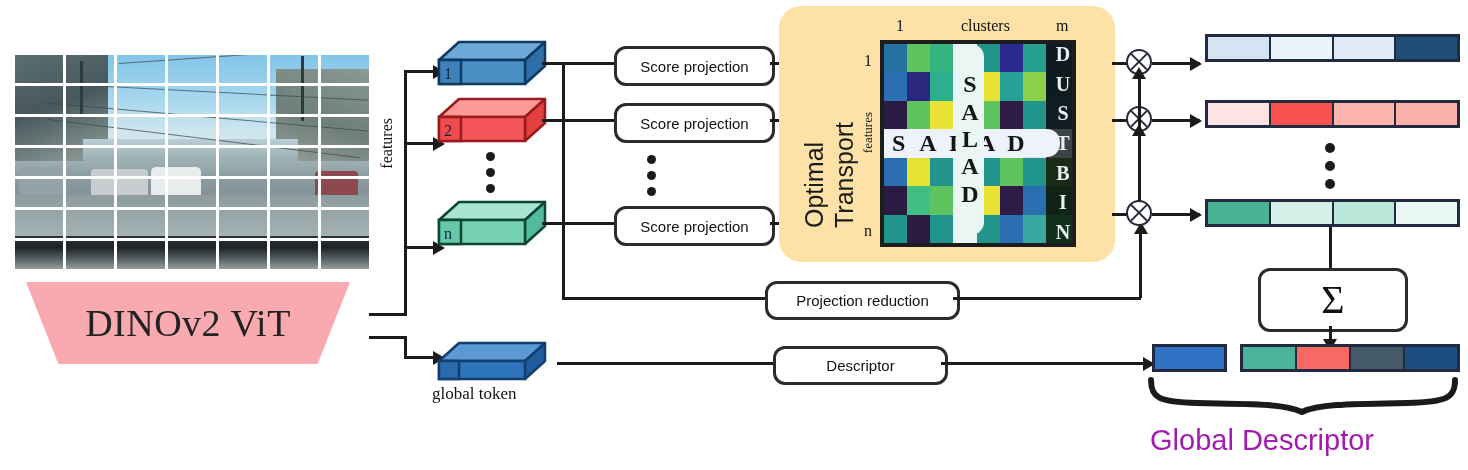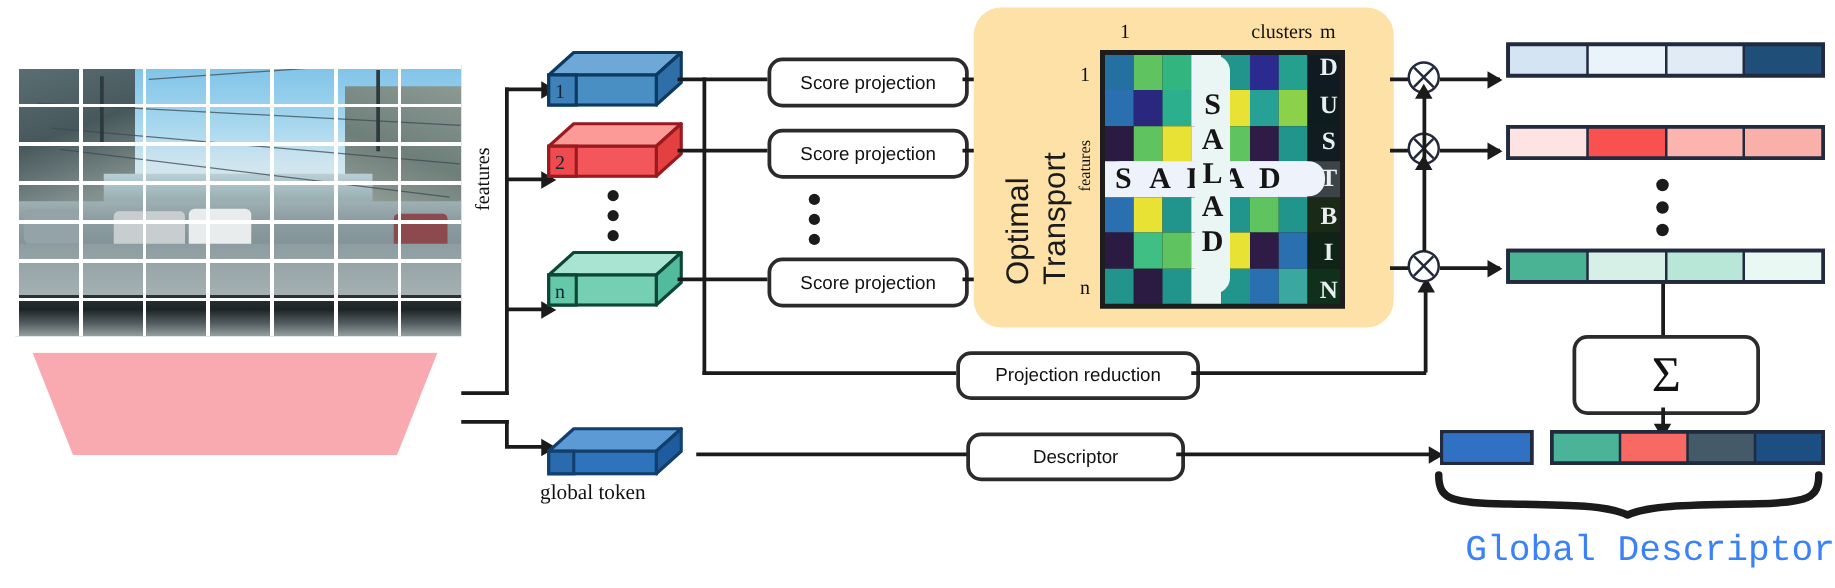--- a/index.html
+++ b/index.html
@@ -92,22 +92,22 @@
   
   .vecbar{position:absolute;display:flex;border:3px solid #212a3e;box-sizing:border-box;background:#212a3e;gap:2px;}
   .vecbar div{flex:1;height:100%;}
 
   .bigdots{position:absolute;display:flex;flex-direction:column;gap:8px;align-items:center;}
   .bigdots i{width:10px;height:10px;border-radius:50%;background:#1b1b1b;display:block;}
 
   #sumbox{left:1258px;top:268px;width:144px;height:58px;}
   #sumbox span{font-family:"Liberation Serif",serif;font-size:40px;line-height:1;}
 
-  #gd-label{position:absolute;left:1150px;top:424px;width:318px;text-align:right;
-     font-size:29px;color:#3b82f6;font-family:Liberation Mono, monospace;}
+  #gd-label{position:absolute;left:1150px;top:424px;width:318px;text-align:left;
+     font-size:29px;color:#a21caf;font-family:Liberation Sans, sans-serif;}
 
   .arrowhead{position:absolute;width:0;height:0;}
   .ar-r{border-top:7px solid transparent;border-bottom:7px solid transparent;border-left:12px solid #1b1b1b;}
   .ar-u{border-left:7px solid transparent;border-right:7px solid transparent;border-bottom:12px solid #1b1b1b;}
   .ar-d{border-left:7px solid transparent;border-right:7px solid transparent;border-top:12px solid #1b1b1b;}
 
   #features-label{left:378px;top:118px;font-family:"Liberation Serif",serif;font-size:16px;}
   #globaltoken-label{left:432px;top:384px;font-family:"Liberation Serif",serif;font-size:17px;color:#111;}
 </style>
 </head>
@@ -130,20 +130,21 @@
     <div class="wire" style="left:5%;top:14%;width:95%;transform:rotate(3deg);"></div>
     <div class="wire" style="left:8%;top:23%;width:92%;transform:rotate(5deg);"></div>
     <div class="wire" style="left:10%;top:31%;width:88%;transform:rotate(7deg);"></div>
     <div class="wire" style="left:30%;top:5%;width:70%;transform:rotate(-4deg);"></div>
     <div class="pole" style="left:19%;top:4%;height:26%;"></div>
     <div class="pole" style="left:81%;top:2%;height:30%;"></div>
     <div class="gridlines"></div>
   </div>
 
   <div class="abs" id="backbone"></div>
+  <div class="abs" id="backbone-label">DINOv2 ViT</div>
 
   <div class="ln lnh abs" style="left:369px;top:313px;width:38px;"></div>
   <div class="ln lnh abs" style="left:369px;top:336px;width:38px;"></div>
 
   <div class="ln lnv abs" style="left:404px;top:70px;height:246px;"></div>
 
   <div class="ln lnh abs" style="left:404px;top:70px;width:31px;"></div>
   <div class="arrowhead ar-r abs" style="left:433px;top:64.5px;"></div>
   <div class="ln lnh abs" style="left:404px;top:142px;width:31px;"></div>
   <div class="arrowhead ar-r abs" style="left:433px;top:136.5px;"></div>
@@ -246,21 +247,21 @@
   <div class="ln lnh abs" style="left:941px;top:362px;width:205px;"></div>
   <div class="arrowhead ar-r abs" style="left:1143px;top:356.5px;"></div>
 
   <div class="abs" id="ot-panel"></div>
   <div class="abs" id="ot-title">
     <span style="left:0;top:0;height:188px;">Optimal</span>
     <span style="left:30px;top:0;height:188px;">Transport</span>
   </div>
 
   <div class="axlab abs" style="left:896px;top:17px;">1</div>
-  <div class="axlab abs" style="left:961px;top:17px;margin-left:40px;">clusters</div>
+  <div class="axlab abs" style="left:961px;top:17px;">clusters</div>
   <div class="axlab abs" style="left:1056px;top:17px;">m</div>
   <div class="axlab abs" style="left:864px;top:52px;">1</div>
   <div class="vlabel abs" style="left:860px;top:112px;font-size:13px;">features</div>
   <div class="axlab abs" style="left:864px;top:222px;">n</div>
 
   <div class="abs" id="matrix-wrap">
     <div id="matrix">
         <div class="cell" style="background: rgb(36, 112, 160);"></div>
         <div class="cell" style="background: rgb(95, 196, 95);"></div>
         <div class="cell" style="background: rgb(51, 181, 127);"></div>

